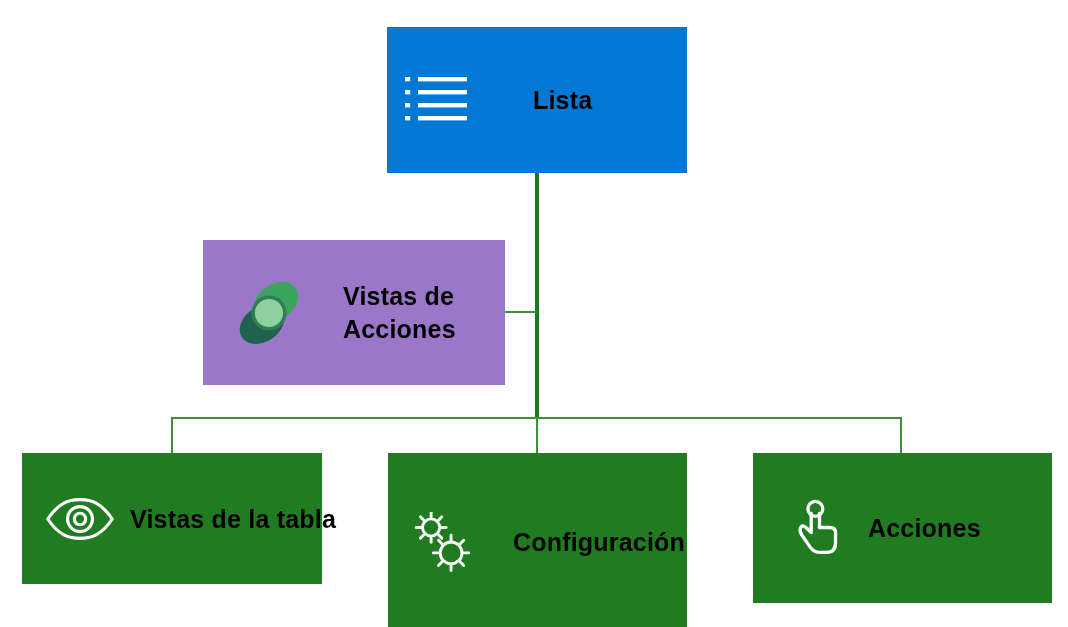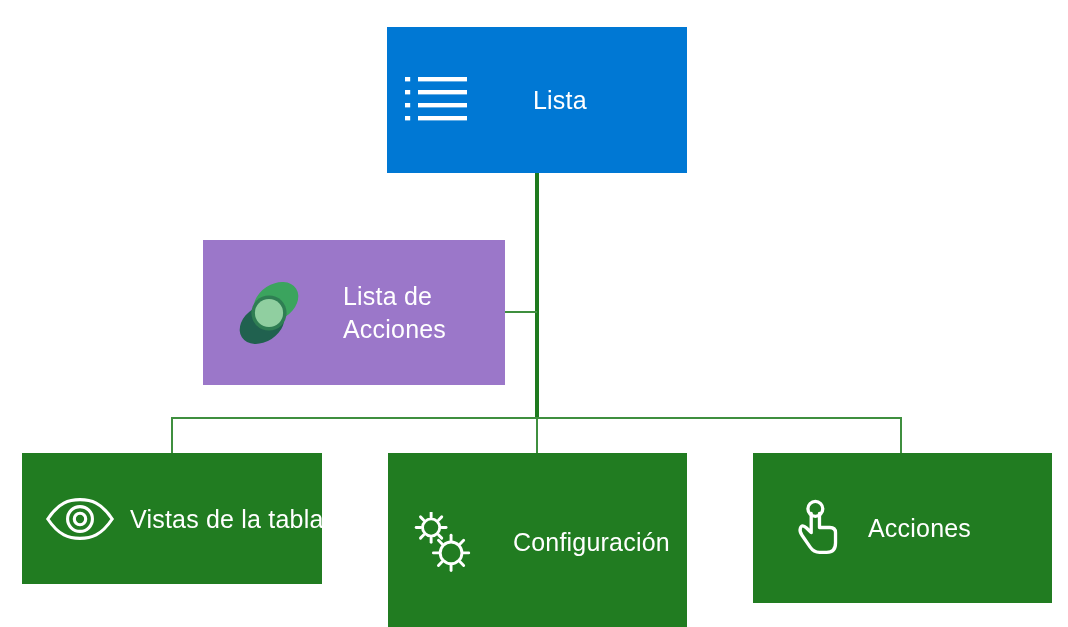--- a/index.html
+++ b/index.html
@@ -4,21 +4,21 @@
 <style>
   html,body{margin:0;padding:0;background:#fff;}
   .canvas{
     position:relative;width:1068px;height:627px;background:#fff;overflow:hidden;
     font-family:"Liberation Sans","DejaVu Sans",sans-serif;
   }
   .node{position:absolute;}
   .node .icon{position:absolute;top:50%;transform:translateY(-50%);}
   .node .label{
     position:absolute;top:50%;transform:translateY(-50%);
-    color:#ffffff;font-size:25px;font-weight:400;letter-spacing:.2px;white-space:nowrap;
+    color:#000000;font-size:25px;font-weight:700;letter-spacing:.2px;white-space:nowrap;
   }
   .label-multiline{line-height:1.32;white-space:normal;}
   .label-multiline span{display:block;}
   .conn{position:absolute;}
   
   .node-lista{left:387px;top:27px;width:300px;height:146px;}
   .node-lista .icon{left:18px;}
   .node-lista .label{left:146px;}
   .node-dataverse{left:203px;top:240px;width:302px;height:145px;}
   .node-dataverse .icon{left:27px;}
@@ -72,21 +72,21 @@
   <div class="node node-dataverse" style="background-color: rgb(155, 119, 201);">
     <svg class="icon" width="78" height="72" viewBox="0 0 48 45">
       <g transform="rotate(-33 24 22.5)">
         <ellipse cx="16.5" cy="26" rx="15" ry="11" fill="#20614F"></ellipse>
         <ellipse cx="31.5" cy="19" rx="15" ry="11" fill="#3BA45E"></ellipse>
       </g>
       <circle cx="24" cy="22.5" r="11" fill="#2F7E53"></circle>
       <circle cx="24" cy="22.5" r="8.8" fill="#90CFA0"></circle>
     </svg>
     <div class="label label-multiline">
-      <span>Lista de</span>
+      <span>Vistas de</span>
       <span>Acciones</span>
     </div>
   </div>
 
   <div class="node node-vistas" style="background-color: rgb(33, 124, 33);">
     <svg class="icon" width="70" height="46" viewBox="0 0 76 50">
       <g fill="none" stroke="#FFFFFF" stroke-width="3.4">
         <path d="M3 25 C15 7 26 4 38 4 C50 4 61 7 73 25 C61 43 50 46 38 46 C26 46 15 43 3 25 Z"></path>
         <circle cx="38" cy="25" r="13.5"></circle>
         <circle cx="38" cy="25" r="6.2"></circle>

